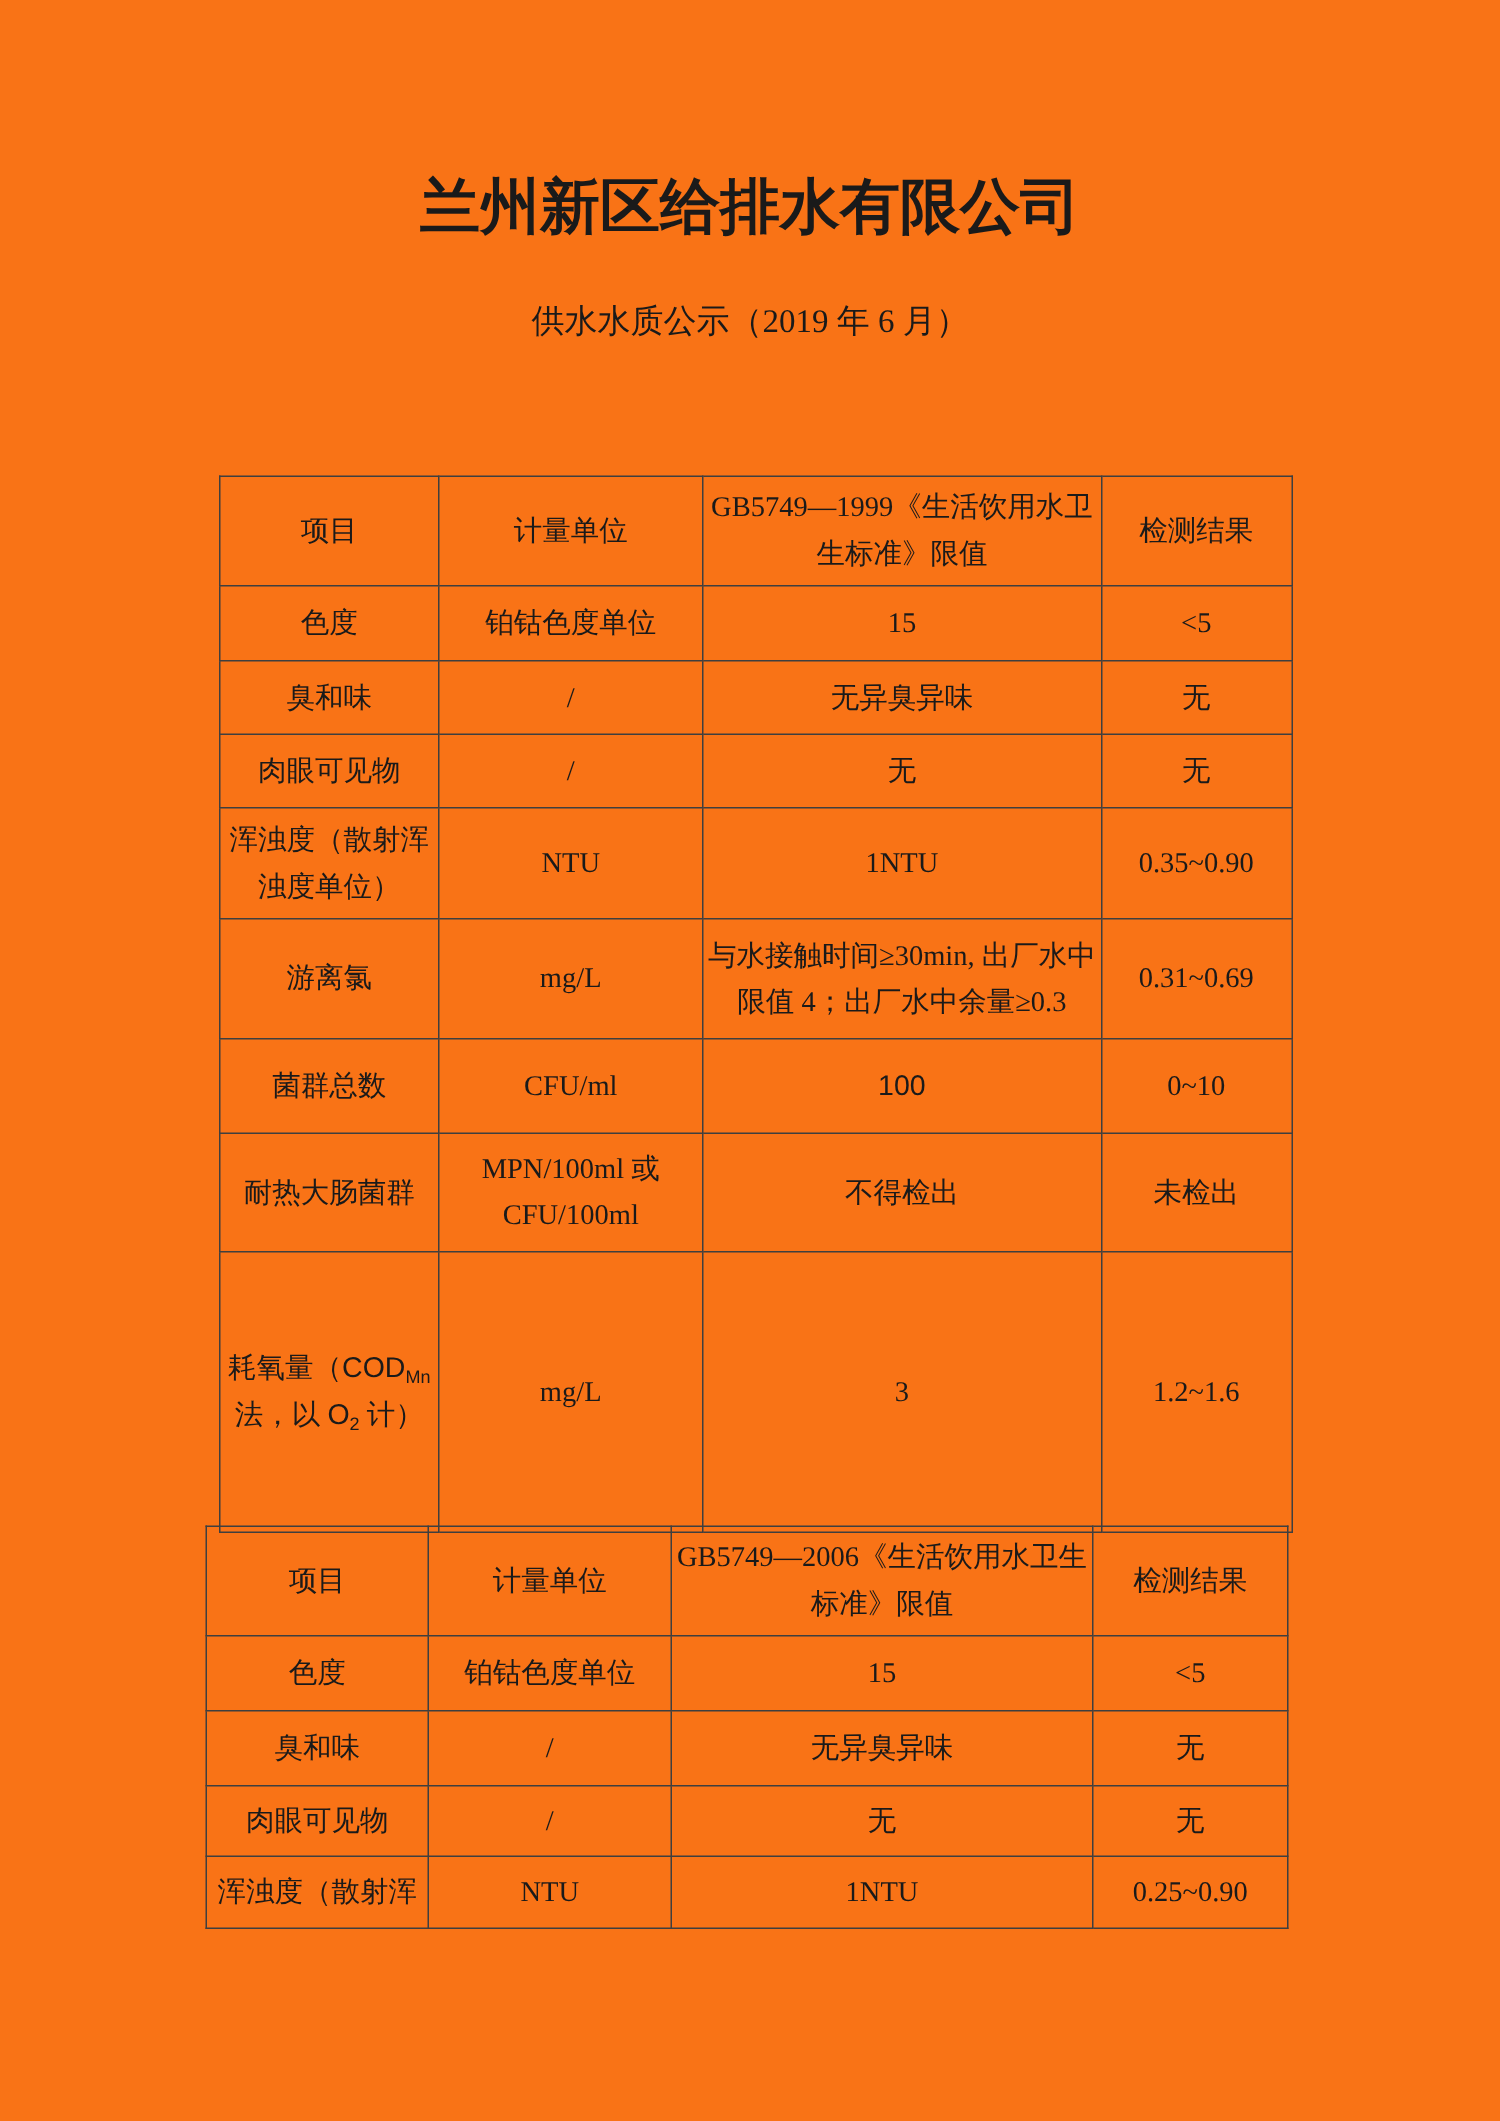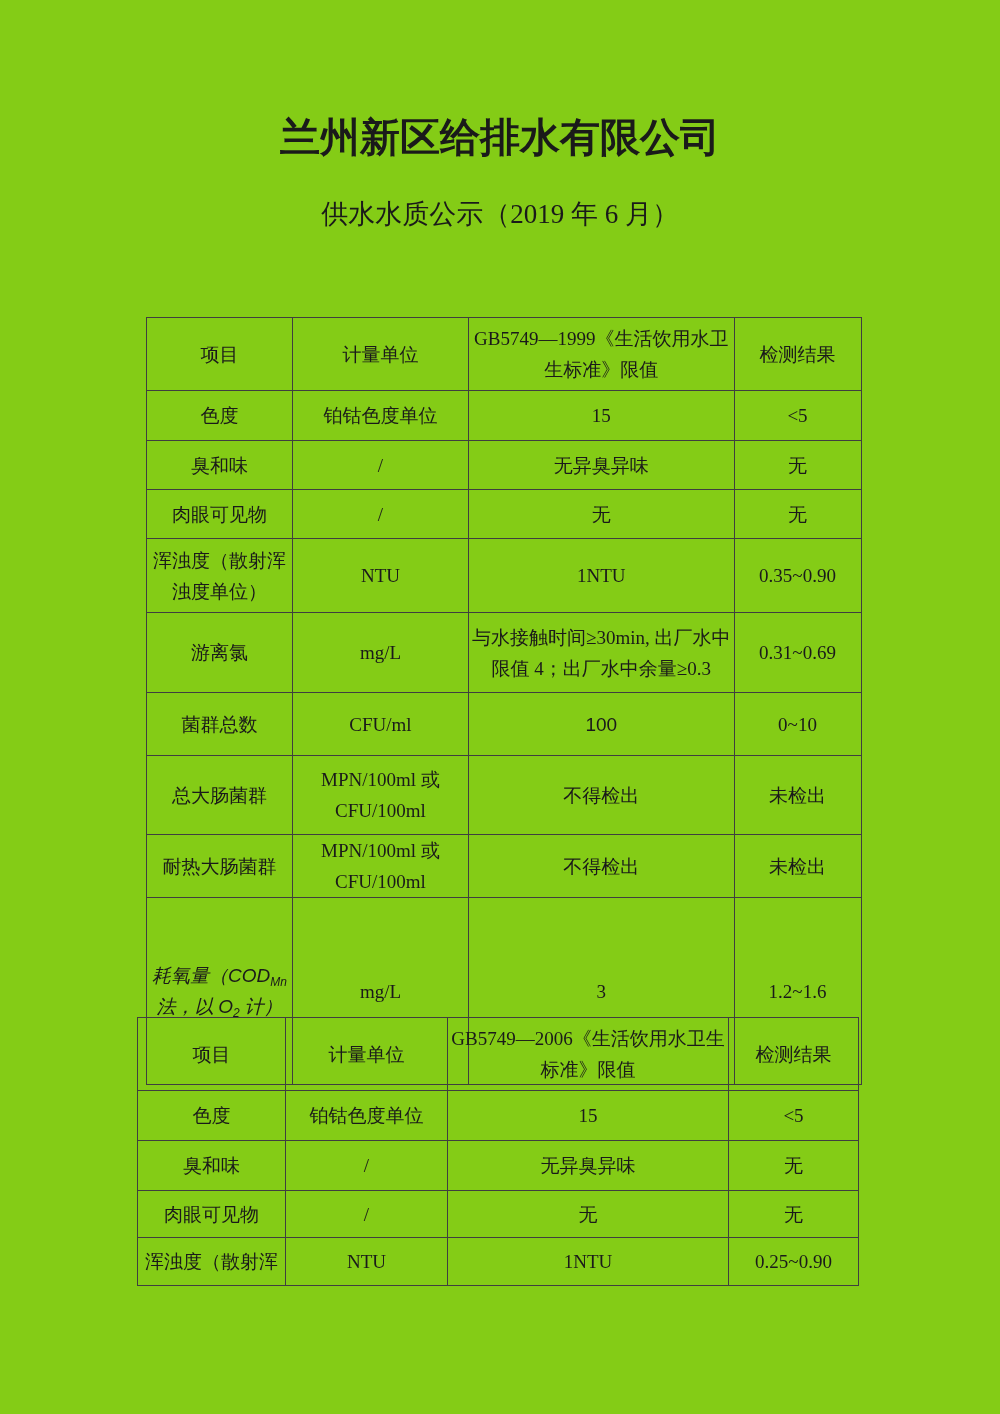--- a/index.html
+++ b/index.html
@@ -1,39 +1,39 @@
 <!DOCTYPE html>
 <html><head>
 <meta charset="utf-8">
 <style>
   html, body { margin: 0; padding: 0; background: #e8e8e8; }
   .page {
     position: relative;
     width: 1000px;
     height: 1414px;
     margin: 0 auto;
-    background: #84cc16;
+    background: #f97316;
     color: #1a1a1a;
     font-family: "Liberation Serif", "DejaVu Serif", serif;
     overflow: hidden;
   }
   .doc-title {
     position: absolute;
     top: 112px; left: 0; right: 0;
     text-align: center;
     font-size: 40px;
     line-height: 52px;
     font-weight: bold;
     margin: 0;
   }
   .doc-subtitle {
     position: absolute;
     top: 196px; left: 0; right: 0;
     text-align: center;
-    font-size: 27px;
+    font-size: 22px;
     line-height: 36px;
     font-weight: normal;
     margin: 0;
   }
   .section-heading {
     position: absolute;
     top: 268px; left: 158px;
     font-size: 20px;
     line-height: 30px;
     font-weight: normal;
@@ -83,21 +83,21 @@
   #table2 tr:nth-child(3)  { height: 50px; }
   #table2 tr:nth-child(4)  { height: 47px; }
   #table2 tr:nth-child(5)  { height: 48px; }
   .latin-sans { font-family: "Liberation Sans", "DejaVu Sans", sans-serif; }
   sub.small-sub {
     font-family: "Liberation Sans", "DejaVu Sans", sans-serif;
     font-size: 12px;
     line-height: 0;
     vertical-align: -4px;
   }
-  .cell-line { display: block; font-style: italic; }
+  .cell-line { display: block; }
 </style>
 </head>
 <body>
 
 <div class="page">
 
   <h1 class="doc-title">兰州新区给排水有限公司</h1>
   <h2 class="doc-subtitle">供水水质公示（2019 年 6 月）</h2>
 
   <table class="qtable" id="table1">
@@ -147,27 +147,20 @@
 限值 4；出厂水中余量≥0.3</td>
         <td>0.31~0.69</td>
       </tr>
       <tr>
         <td>菌群总数</td>
         <td>CFU/ml</td>
         <td class="latin-sans">100</td>
         <td>0~10</td>
       </tr>
       <tr>
-        <td>总大肠菌群</td>
-        <td>MPN/100ml 或
-CFU/100ml</td>
-        <td>不得检出</td>
-        <td>未检出</td>
-      </tr>
-      <tr>
         <td>耐热大肠菌群</td>
         <td>MPN/100ml 或
 CFU/100ml</td>
         <td>不得检出</td>
         <td>未检出</td>
       </tr>
       <tr>
         <td>
           <span class="cell-line"><span>耗氧量（</span><span class="latin-sans">COD</span><sub class="small-sub">Mn</sub></span><span class="cell-line"><span>法，以 </span><span class="latin-sans">O</span><sub class="small-sub">2</sub><span> 计）</span></span>
         </td>

